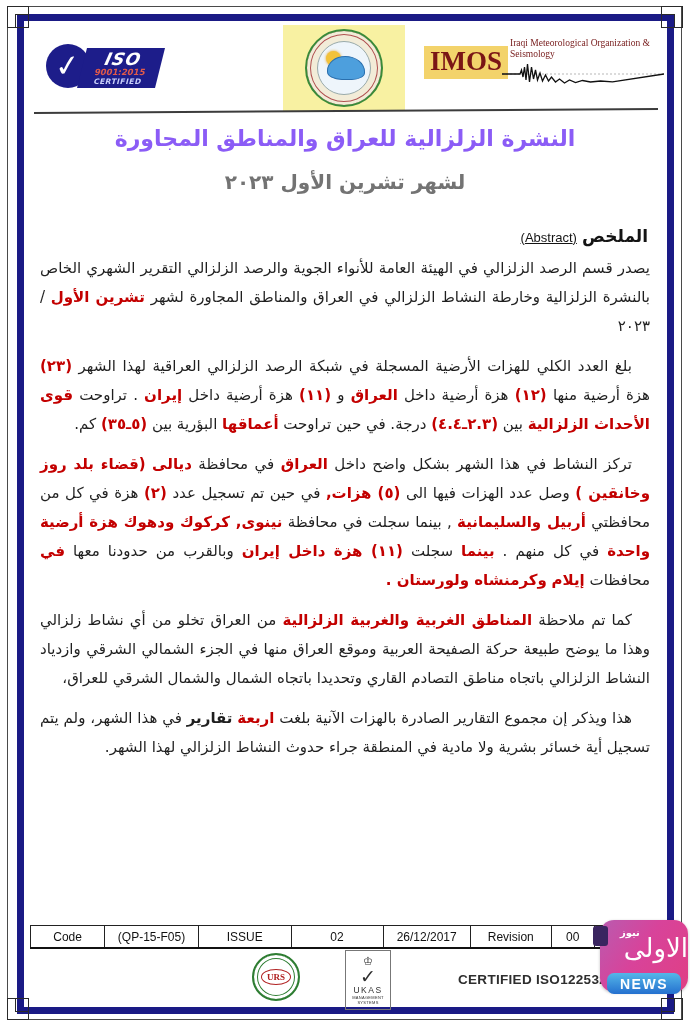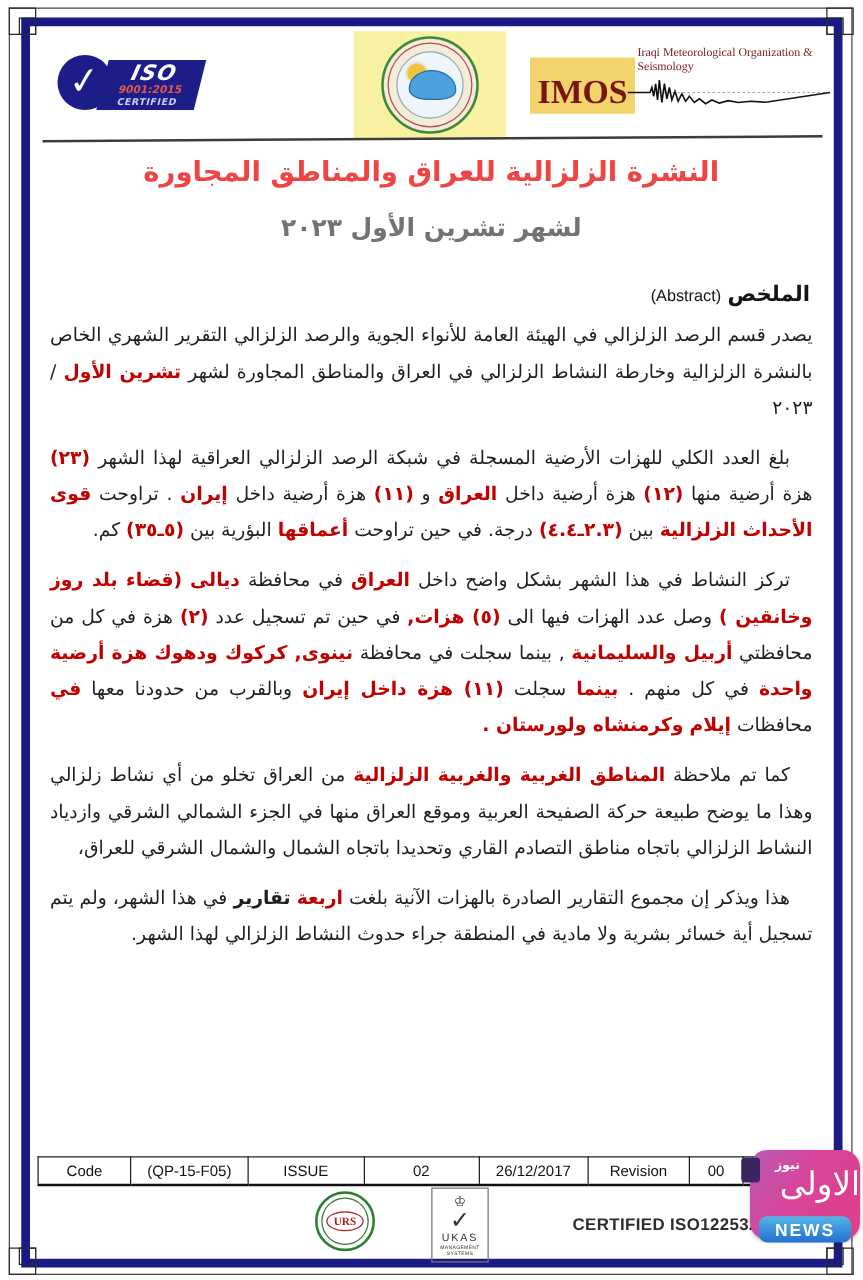--- a/index.html
+++ b/index.html
@@ -29,34 +29,34 @@
   .org-logo{position:absolute;top:25px;left:283px;width:122px;height:86px;background:#f8f1a2;
             display:flex;align-items:center;justify-content:center;}
   .org-ring{width:74px;height:74px;border-radius:50%;background:#f2ecd8;border:2px solid #3a8a3a;
             box-shadow:inset 0 0 0 3px #f2ecd8, inset 0 0 0 4px #b05050;
             display:flex;align-items:center;justify-content:center;}
   .org-inner{position:relative;width:52px;height:52px;border-radius:50%;background:#eef5fb;border:1px solid #9aa;overflow:hidden;}
   .org-sun{position:absolute;top:9px;left:8px;width:15px;height:15px;border-radius:50%;background:#f2c23a;box-shadow:0 0 3px #e8a020;}
   .org-cloud{position:absolute;top:14px;left:9px;width:36px;height:22px;background:#4d9fdd;
              border:1px solid #2a6fae;border-radius:55% 60% 40% 45%/70% 75% 35% 40%;}
   .imos{position:absolute;top:38px;left:424px;width:240px;height:62px;}
-  .imos-acronym{position:absolute;top:8px;left:0;background:#f3d36b;padding:13px 6px 3px 6px;
+  .imos-acronym{position:absolute;top:8px;left:0;background:#f3d36b;padding:1px 6px 3px 6px;
                 color:#7a1515;font-family:"Liberation Serif",serif;font-weight:700;font-size:27px;line-height:29px;}
   .imos-name{position:absolute;top:0px;left:86px;width:154px;color:#7a2020;
              font-family:"Liberation Serif",serif;font-size:9.5px;line-height:11px;}
   .imos-trace{position:absolute;top:18px;left:78px;}
   .header-rule{position:absolute;top:110px;left:34px;right:32px;border-top:2px solid #3c3c3c;transform:rotate(-0.35deg);}
   
   .doc-title{position:absolute;top:124px;left:40px;right:40px;text-align:center;direction:rtl;
-             font-size:22px;font-weight:700;color:#ef4444;line-height:30px;}
+             font-size:22px;font-weight:700;color:#8b5cf6;line-height:30px;}
   .doc-subtitle{position:absolute;top:170px;left:40px;right:40px;text-align:center;direction:rtl;
                 font-size:20px;font-weight:700;color:#737373;}
   .abstract-heading{position:absolute;top:226px;right:42px;direction:rtl;color:#141414;}
   .abstract-heading .ar{font-size:17px;font-weight:700;margin-top:46px;}
-  .abstract-heading .en{font-size:13px;font-family:"Liberation Sans",sans-serif;font-weight:400;}
+  .abstract-heading .en{font-size:13px;font-family:"Liberation Sans",sans-serif;font-weight:400;text-decoration:underline;}
   
   .doc-body{position:absolute;top:254px;left:40px;right:40px;direction:rtl;text-align:justify;}
   .doc-body p{margin:0 0 11px 0;font-size:15px;line-height:29px;color:#1f1f1f;}
   .doc-body p.indent{text-indent:18px;}
   .seg-black{color:#1f1f1f;}
   .seg-red{color:#c30000;font-weight:700;}
   .seg-bold{color:#1f1f1f;font-weight:700;}
   
   .footer-table{position:absolute;top:925px;left:30px;right:30px;border-collapse:collapse;
                 font-family:"Liberation Sans",sans-serif;font-size:12px;color:#111;}

